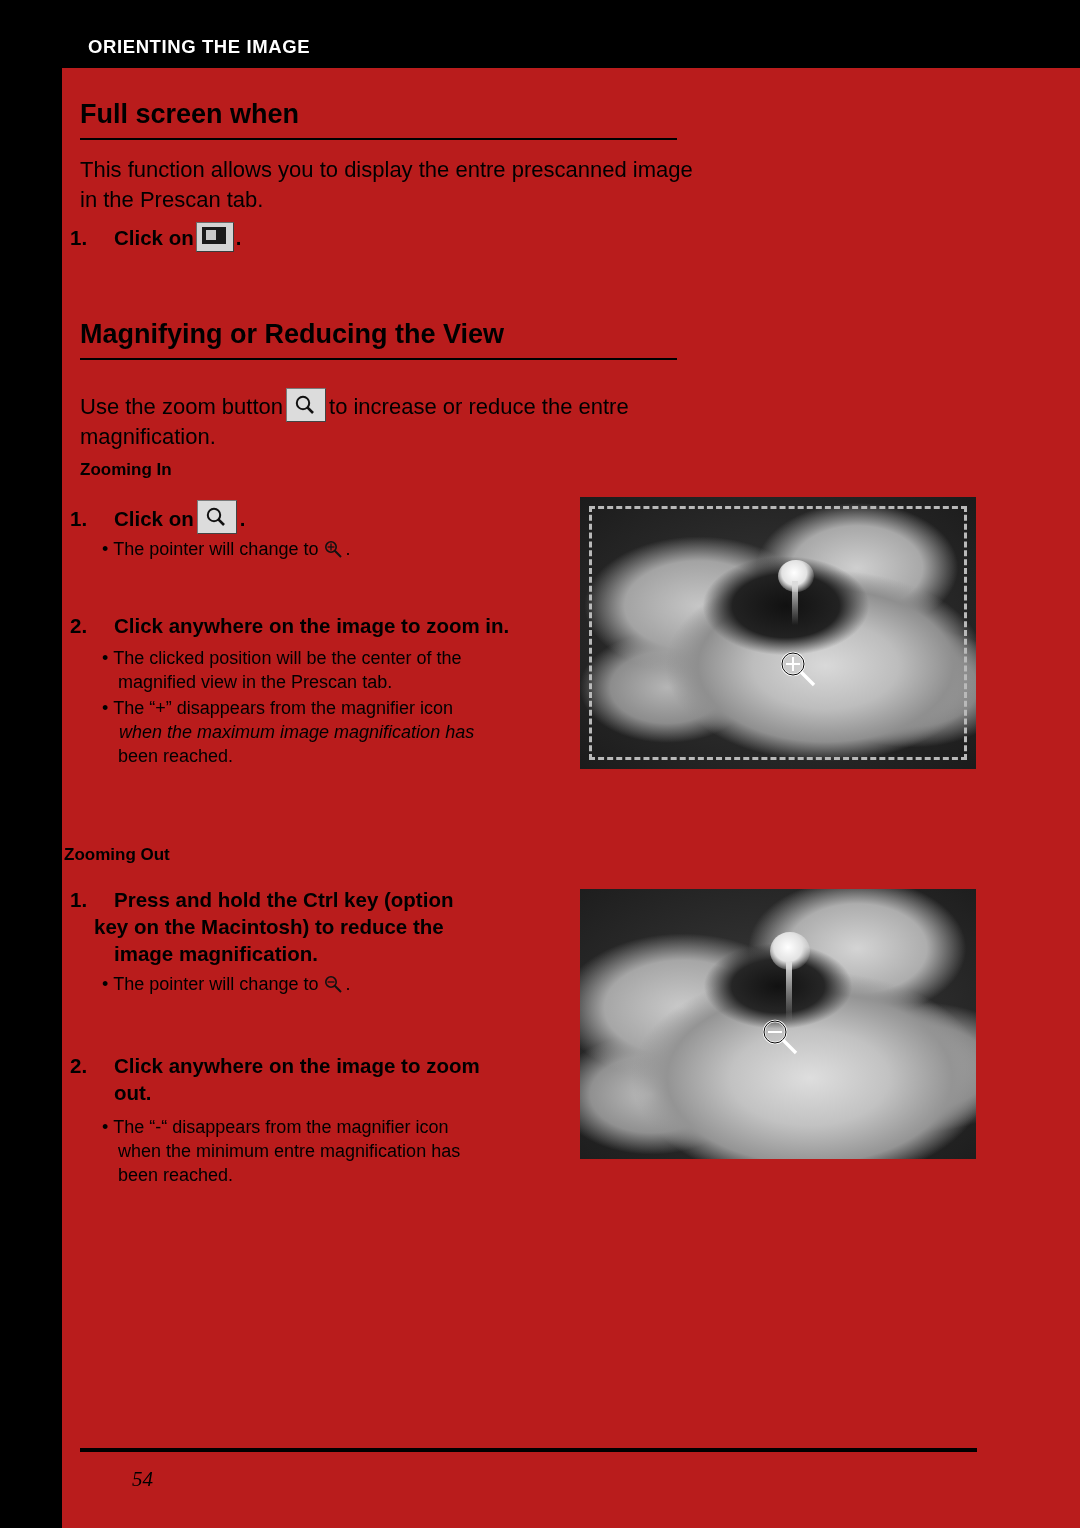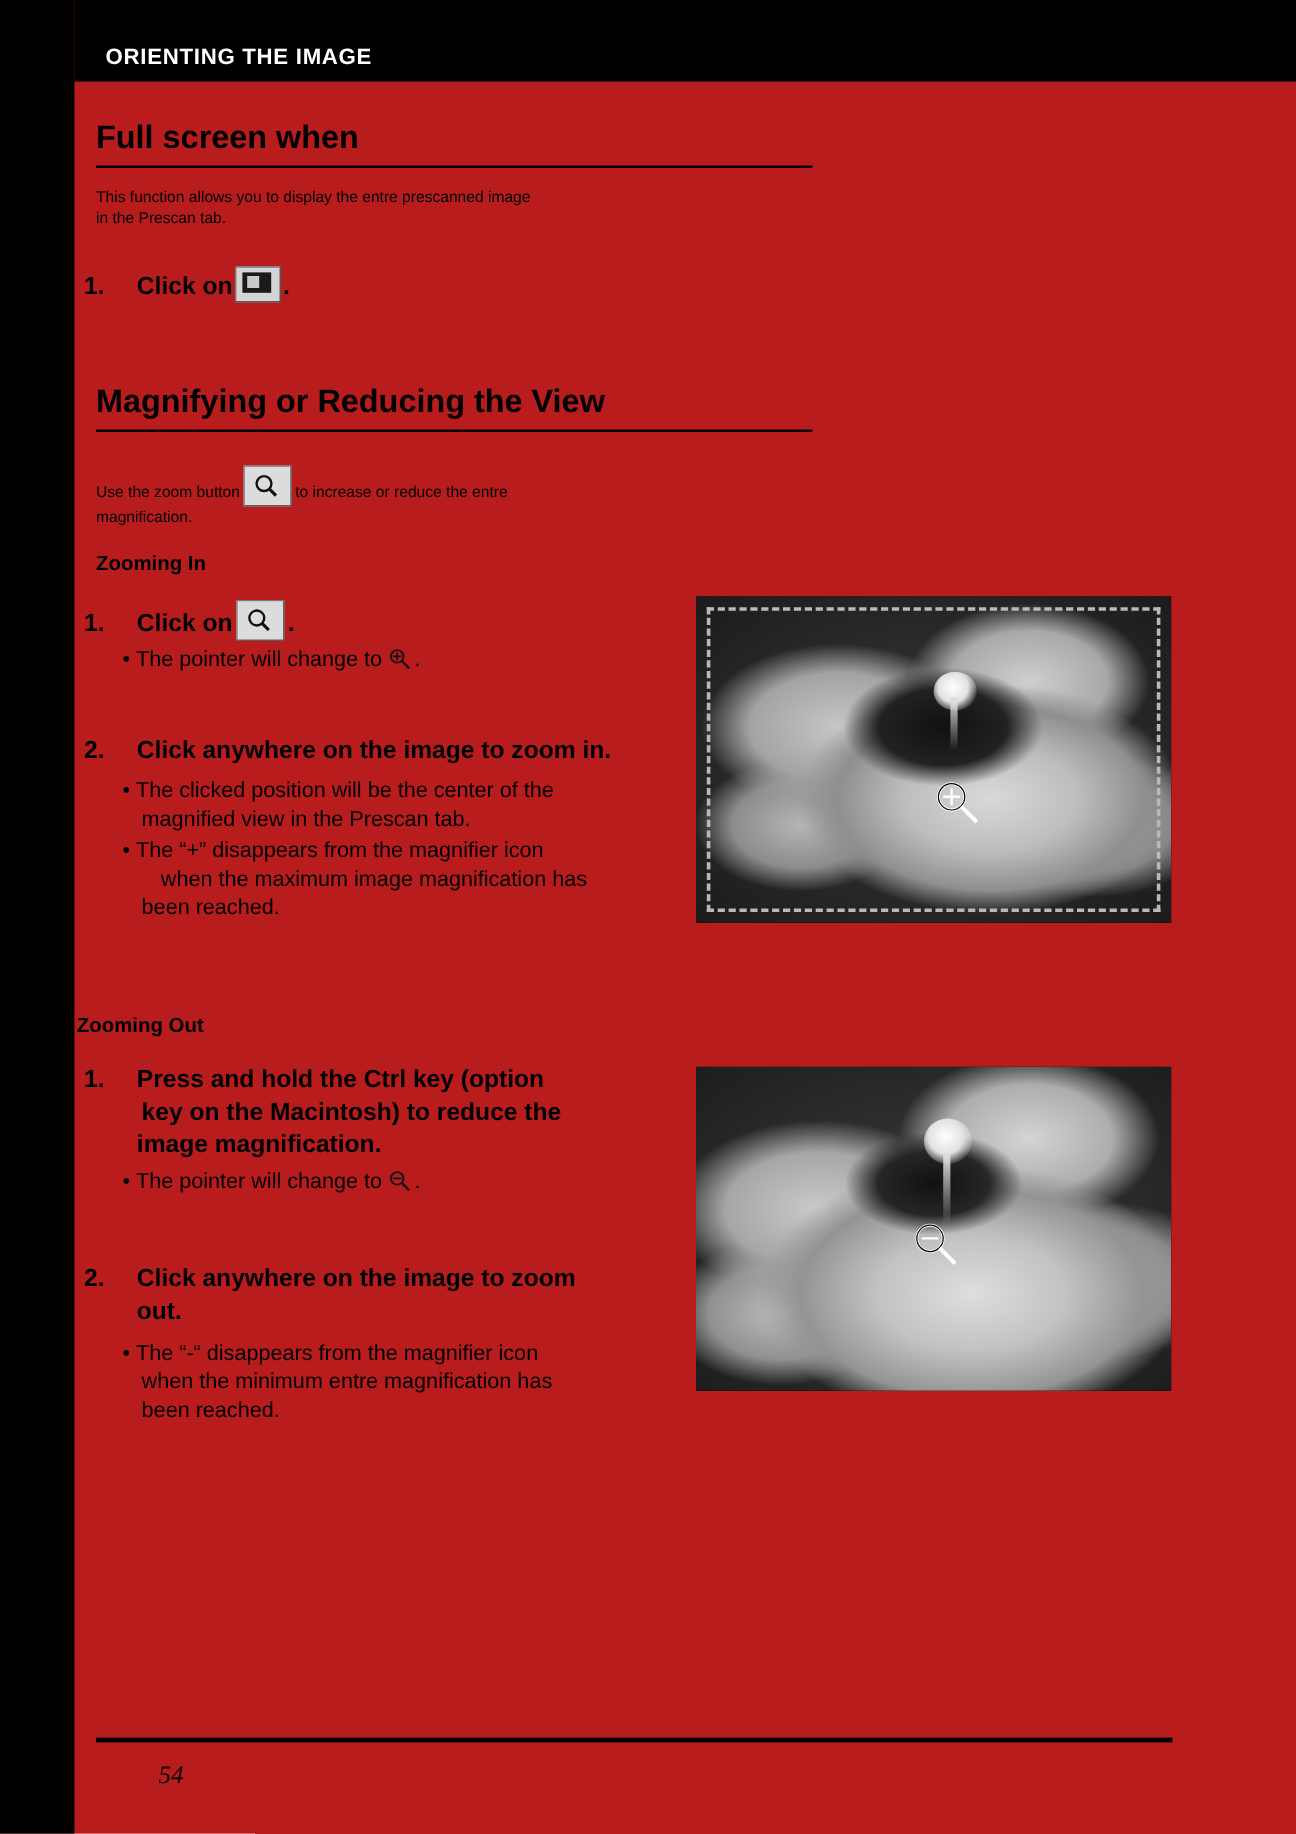--- a/index.html
+++ b/index.html
@@ -61,21 +61,21 @@
     line-height: 1.1;
   }
   .rule {
     height: 2.5px;
     background: #000000;
     margin-top: 8px;
     width: 597px;
   }
 
   .body-text {
-    font-size: 13px;
+    font-size: 22px;
     line-height: 1.35;
     margin: 0;
   }
 
   .step-head {
     font-size: 20.5px;
     font-weight: bold;
     line-height: 1.32;
   }
   .sub-head {
@@ -274,21 +274,21 @@
   <div style="position:absolute;left:70px;top:612px;width:500px;">
     <div>
       <span class="step-head num">2.</span><span class="step-head">Click anywhere on the image to zoom in.</span>
     </div>
     <div class="bullet-line" style="margin-left:32px;margin-top:8px;">
       <span>•&nbsp;</span><span>The clicked position will be the center of the</span>
       <div style="margin-left:16px;">magnified view in the Prescan tab.</div>
     </div>
     <div class="bullet-line" style="margin-left:32px;margin-top:2px;">
       <span>•&nbsp;</span><span>The “+” disappears from the magnifier icon</span>
-      <div style="margin-left:32px;">when the maximum image magnification has</div>
+      <div style="margin-left:17px;font-style:italic;">when the maximum image magnification has</div>
       <div style="margin-left:16px;">been reached.</div>
     </div>
   </div>
 
   <div class="photo" style="left:580px;top:497px;width:396px;height:272px;">
     <div class="frame-inner">
       <div class="flower"></div>
       <div class="stamen"></div>
       <div class="stamen-stalk"></div>
       <div class="mag-cursor" style="left:196px;top:150px;">
@@ -303,21 +303,21 @@
       <div class="dashed-border" style="left:9px;top:9px;right:9px;bottom:9px;"></div>
     </div>
   </div>
 
   <div style="position:absolute;left:64px;top:845px;" class="sub-head">Zooming Out</div>
 
   <div style="position:absolute;left:70px;top:886px;width:490px;">
     <div class="step-head">
       <span class="num">1.</span><span>Press and hold the Ctrl key (option</span>
     </div>
-    <div class="step-head" style="margin-left:48px;">key on the Macintosh) to reduce the</div>
+    <div class="step-head" style="margin-left:24px;">key on the Macintosh) to reduce the</div>
     <div class="step-head" style="margin-left:44px;">image magnification.</div>
     <div class="bullet-line" style="margin-left:32px;margin-top:6px;">
       <span>•&nbsp;</span><span>The pointer will change to</span>
       <span class="cursor-glyph"><svg width="22" height="20" viewBox="0 0 22 20">
             <circle cx="8" cy="8" r="5.2" fill="none" stroke="#111" stroke-width="1.6"></circle>
             <line x1="4.6" y1="8" x2="11.4" y2="8" stroke="#111" stroke-width="1.3"></line>
             <line x1="11.8" y1="11.8" x2="18" y2="18" stroke="#111" stroke-width="2"></line>
           </svg></span><span>.</span>
     </div>
   </div>

